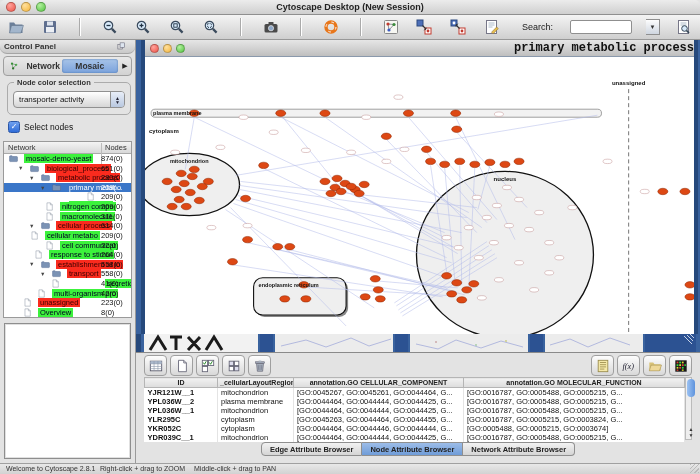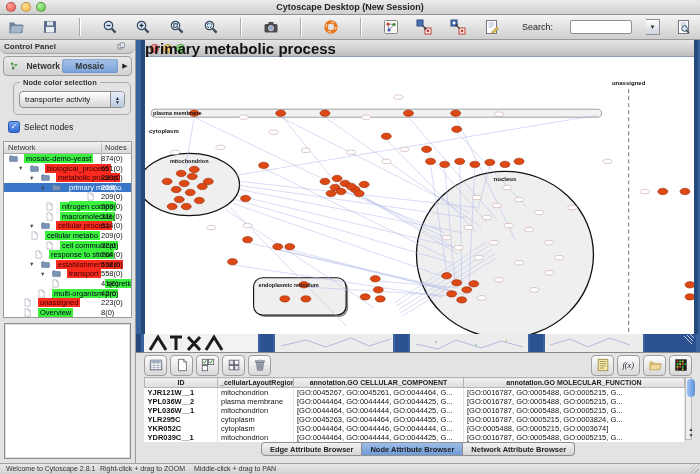--- a/index.html
+++ b/index.html
@@ -26,21 +26,21 @@
   
   .cp{width:135px;background:#e3e3e3;border-right:1px solid #9a9a9a;display:flex;flex-direction:column;position:relative;}
   .cp-header{height:13px;background:linear-gradient(#e8e8e8,#c9c9c9);border-bottom:1px solid #a5a5a5;display:flex;align-items:center;justify-content:space-between;padding:0 4px;border-radius:7px;}
   .cp-header span{font-size:8px;font-weight:bold;color:#333;}
   .cp-header svg{width:9px;height:9px;}
   .cp-tabs{height:18px;margin:2px 3px 0 3px;background:linear-gradient(#e9e9e9,#d2d2d2);border:1px solid #9f9f9f;border-radius:4px;display:flex;align-items:center;font-size:8.5px;}
   .cp-tab{flex:1;height:14px;display:flex;align-items:center;justify-content:center;gap:2px;font-weight:bold;color:#333;}
   .cp-tab.sel{background:linear-gradient(#a8c4e8,#7aa2dc);border-radius:3px;margin:0 1px;box-shadow:inset 0 0 2px #4a72a8;}
   .cp-tab svg{width:9px;height:9px;}
   .cp-overflow{width:12px;font-size:7px;color:#222;text-align:center;}
-  .groupbox{margin:6px 4px 0 13px;border:1px solid #ababab;border-radius:5px;padding:8px 5px 6px 5px;position:relative;}
+  .groupbox{margin:6px 4px 0 7px;border:1px solid #ababab;border-radius:5px;padding:8px 5px 6px 5px;position:relative;}
   .groupbox .legend{position:absolute;top:-5px;left:6px;background:#e3e3e3;padding:0 3px;font-size:7.5px;font-weight:bold;color:#333;}
   .combobox{height:15px;border:1px solid #909090;border-radius:4px;background:linear-gradient(#ffffff,#d6d6d6);display:flex;align-items:center;overflow:hidden;}
   .combobox .cb-text{flex:1;font-size:8px;color:#111;padding-left:5px;white-space:nowrap;}
   .combobox .cb-step{width:13px;height:100%;background:linear-gradient(#e8eef8,#b9c8e0);border-left:1px solid #909090;display:flex;flex-direction:column;align-items:center;justify-content:center;font-size:5px;line-height:4px;color:#223;}
   .checkrow{display:flex;align-items:center;gap:4px;margin:6px 0 4px 8px;}
   .checkbox{width:10px;height:10px;border-radius:2.5px;background:linear-gradient(#6fa0ef,#2f6cd8);border:1px solid #2b57a8;color:#fff;font-size:8px;line-height:10px;text-align:center;}
   .checkrow span{font-size:8.5px;color:#111;}
   
   .tree{margin:4px 3px 0 3px;border:1px solid #9a9a9a;background:#fff;flex:0 0 auto;}
   .tree-head{height:11px;background:linear-gradient(#f4f4f4,#d8d8d8);border-bottom:1px solid #aaa;position:relative;font-size:7.5px;color:#333;}
@@ -57,30 +57,30 @@
   .hl-green{background:#3cf23c;color:#002;}
   .hl-red{background:#fa2b1e;color:#3c0000;}
   .overview{margin:5px 4px 4px 4px;flex:1;background:#fff;border:1px solid #8e8e8e;box-shadow:inset 0 0 0 1px #e0e0e0;}
   
   .right{flex:1;display:flex;flex-direction:column;min-width:0;}
   .mdi{height:312px;background:#39629e;position:relative;overflow:hidden;}
   .netwin{position:absolute;left:5px;top:0;width:557px;height:294px;background:#fff;border-left:4px solid #26497c;border-right:4px solid #26497c;box-sizing:border-box;}
   .netwin-title{height:16px;background:linear-gradient(#e6e6e6,#bfbfbf);border-bottom:1px solid #8a99ac;display:flex;align-items:center;position:relative;}
   .netwin-title .lights{margin-left:5px;gap:4px;}
   .netwin-title .light{width:7px;height:7px;}
-  .netwin-title .title{position:absolute;left:0;right:0;text-align:left;font-size:15px;font-weight:bold;color:#111;}
+  .netwin-title .title{position:absolute;left:0;right:0;text-align:right;font-size:12px;font-weight:bold;color:#111;font-family:Liberation Mono, monospace;}
   .canvas{width:100%;height:277px;background:#fff;}
   .strip{position:absolute;left:0;right:0;bottom:0;height:18px;}
   
   .dp{flex:1;background:#e3e3e3;border-top:1px solid #8a8a8a;display:flex;flex-direction:column;position:relative;}
   .dp-header{height:13px;display:flex;align-items:center;justify-content:space-between;padding:0 8px 0 8px;background:linear-gradient(#ececec,#d6d6d6);}
   .dp-header span{font-size:8.5px;font-weight:bold;color:#222;}
   .dp-header svg{width:9px;height:9px;}
   .dp-toolbar{height:24px;display:flex;align-items:center;padding:0 8px;gap:3px;}
-  .dp-btn{width:21px;height:19px;border:1px solid #9f9f9f;border-radius:4px;background:linear-gradient(#fdfdfd,#d8d8d8);display:flex;align-items:center;justify-content:center;}
+  .dp-btn{width:21px;height:19px;border:1px solid #9f9f9f;border-radius:4px;background:linear-gradient(#fdfdfd,#d8d8d8);display:flex;align-items:flex-start;justify-content:center;}
   .dp-btn svg{width:14px;height:14px;}
   .dp-spacer{flex:1;}
   .dp-tablewrap{margin:0 8px;display:flex;height:63px;}
   table.grid{border-collapse:collapse;table-layout:fixed;width:540px;background:#fff;font-size:7.5px;}
   table.grid th{height:9px;background:linear-gradient(#f2f2f2,#dcdcdc);border:1px solid #b5b5b5;font-weight:bold;font-size:7px;color:#222;overflow:hidden;white-space:nowrap;padding:0 2px;}
   table.grid td{height:8.3px;border-right:1px solid #e4e4e4;color:#111;overflow:hidden;white-space:nowrap;padding:0 3px;}
   table.grid td.idcol{font-weight:bold;}
   .vscroll{width:12px;background:#eee;border:1px solid #bbb;position:relative;}
   .vthumb{position:absolute;top:1px;left:1px;width:8px;height:18px;border-radius:4px;background:linear-gradient(90deg,#9cc2f2,#5e93dd);}
   .varrows{position:absolute;bottom:1px;left:0;width:10px;font-size:5px;line-height:6px;text-align:center;color:#333;}

